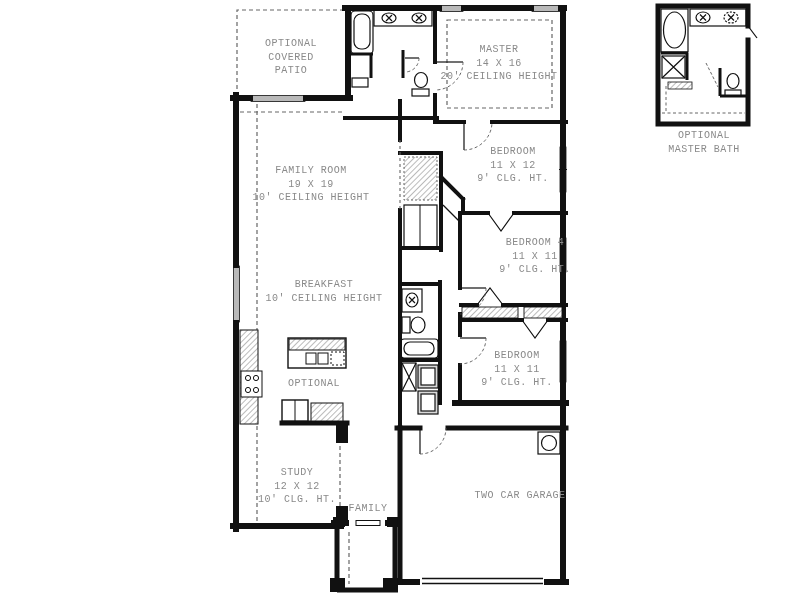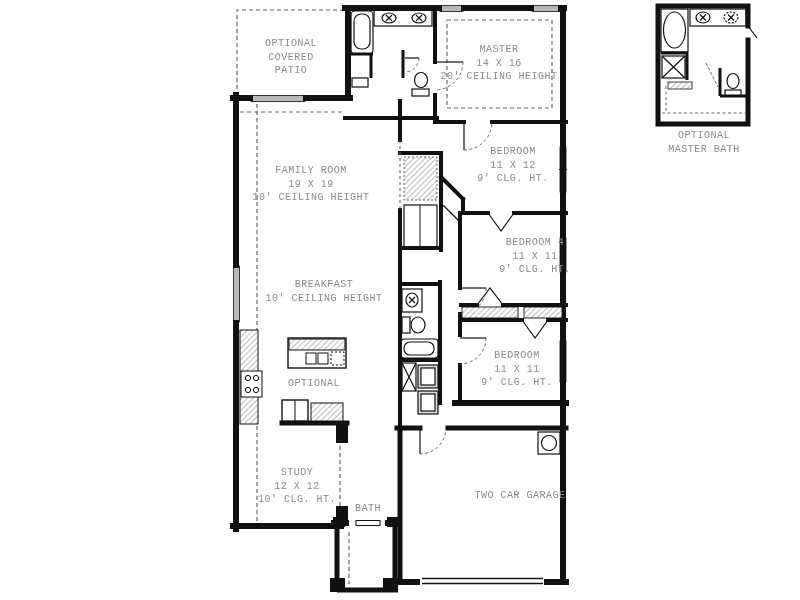--- a/index.html
+++ b/index.html
@@ -312,18 +312,18 @@
 9' CLG. HT.</div>
 <div class="room-label" style="left:311px;top:184px;">FAMILY ROOM
 19 X 19
 10' CEILING HEIGHT</div>
 <div class="room-label" style="left:324px;top:291px;">BREAKFAST
 10' CEILING HEIGHT</div>
 <div class="room-label" style="left:314px;top:384px;">OPTIONAL</div>
 <div class="room-label" style="left:297px;top:486px;">STUDY
 12 X 12
 10' CLG. HT.</div>
-<div class="room-label" style="left:368px;top:509px;">BATH</div>
+<div class="room-label" style="left:368px;top:509px;">FAMILY</div>
 <div class="room-label" style="left:479px;top:496px;margin-left:41px;">TWO CAR GARAGE</div>
 <div class="room-label" style="left:704px;top:142px;">OPTIONAL
 MASTER BATH</div>
 
 </div>
 
 </body></html>

